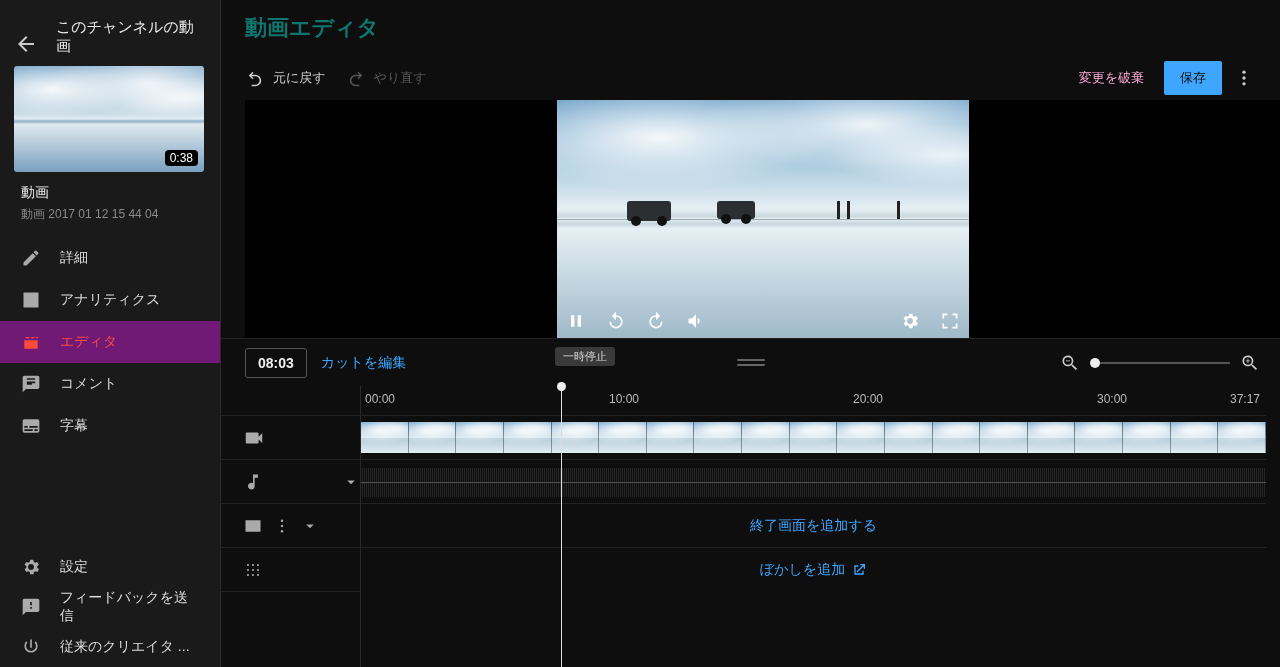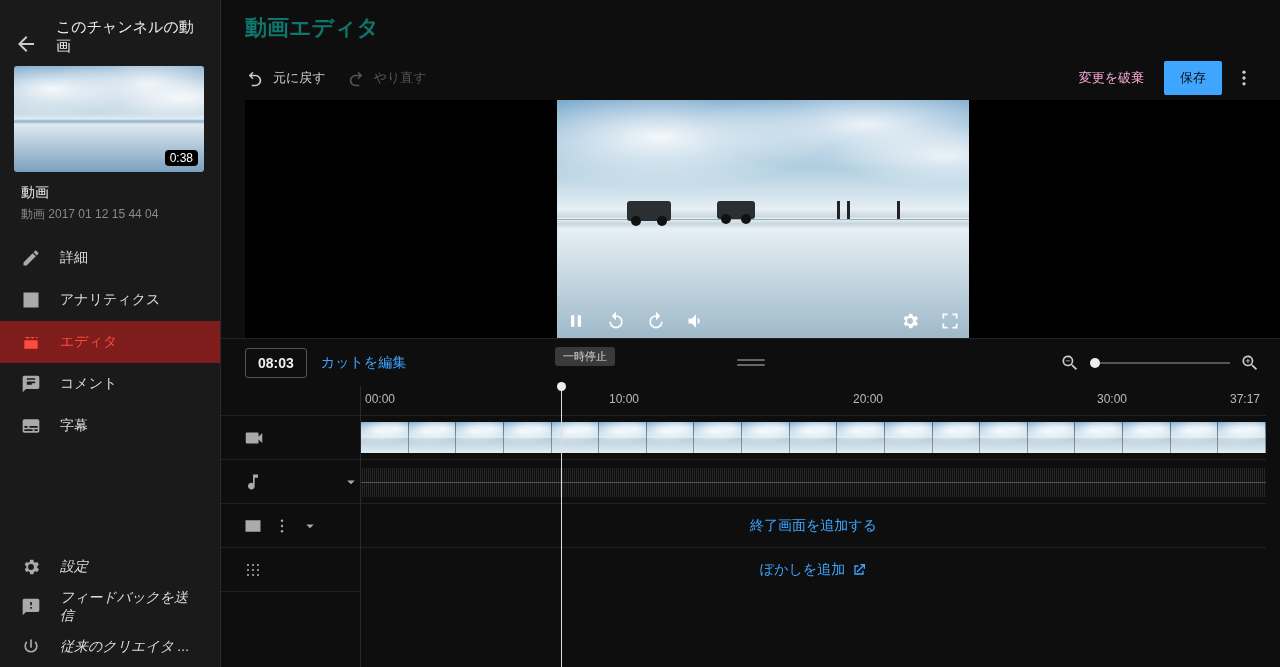--- a/index.html
+++ b/index.html
@@ -13,27 +13,27 @@
   .thumb-wrap { padding:0 14px 6px 14px; position:relative; }
   .thumb { width:190px; height:106px; border-radius:3px; position:relative; overflow:hidden; }
   .thumb .sky { position:absolute; inset:0; background: linear-gradient(to bottom, #7aa6c9 0%, #c9dbe6 45%, #e1ecf3 50%, #8eafc8 52%, #dfe9ef 55%, #7aa0bf 100%); }
   .thumb .clouds1 { position:absolute; top:0; left:0; right:0; height:55%; background: radial-gradient(ellipse 120px 40px at 20% 40%, rgba(255,255,255,.9), transparent 70%), radial-gradient(ellipse 140px 50px at 70% 30%, rgba(255,255,255,.85), transparent 70%), radial-gradient(ellipse 100px 30px at 90% 55%, rgba(255,255,255,.8), transparent 70%); }
   .thumb .dur { position:absolute; right:6px; bottom:6px; background:#000; color:#fff; font-size:12px; padding:1px 5px; border-radius:4px; }
   .video-labels { padding:6px 14px 14px 14px;margin-left:7px; }
   .video-labels .vt { font-size:14px; color:#f1f1f1; }
   .video-labels .vs { font-size:12px; color:#8a8a8a; margin-top:4px; }
   .nav { display:flex; flex-direction:column; }
   .nav-item { display:flex; align-items:center; gap:18px; padding:0 20px; height:42px; font-size:14px; color:#ddd; cursor:pointer; }
-  .nav-item.active { background:#7f1d1d; color:#ff4b3e; }
+  .nav-item.active { background:#701a75; color:#ff4b3e; }
   .nav-item.active .icon svg path, .nav-item.active .icon svg rect { fill:#ff4b3e; }
   .nav-item .icon { width:22px; height:22px; display:flex; align-items:center; justify-content:center; }
   .nav-item .icon svg { fill:#aaa; }
   .nav-item.active .icon svg { fill:#ff4b3e; }
   .spacer { flex:1; }
-  .sidebar-footer .nav-item { height:40px;font-style:italic; }
+  .sidebar-footer .nav-item { height:40px; }
 
   
   .main { flex:1; height:100%; background:#0e0e0e; display:flex; flex-direction:column; }
   .main-header { height:56px; display:flex; align-items:center; padding:0 24px; }
   .main-header h1 { font-size:22px; font-weight:700; color:#0f766e; }
   .toolbar { height:44px; display:flex; align-items:center; padding:0 24px; gap:20px; }
   .toolbar .tbtn { display:flex; align-items:center; gap:8px; font-size:13px; color:#ccc; cursor:pointer; }
   .toolbar .tbtn.disabled { color:#555; }
   .toolbar .right { margin-left:auto; display:flex; align-items:center; gap:10px; }
   .link-btn { color:#f9a8d4; font-size:13px; padding:8px 10px; cursor:pointer; }

